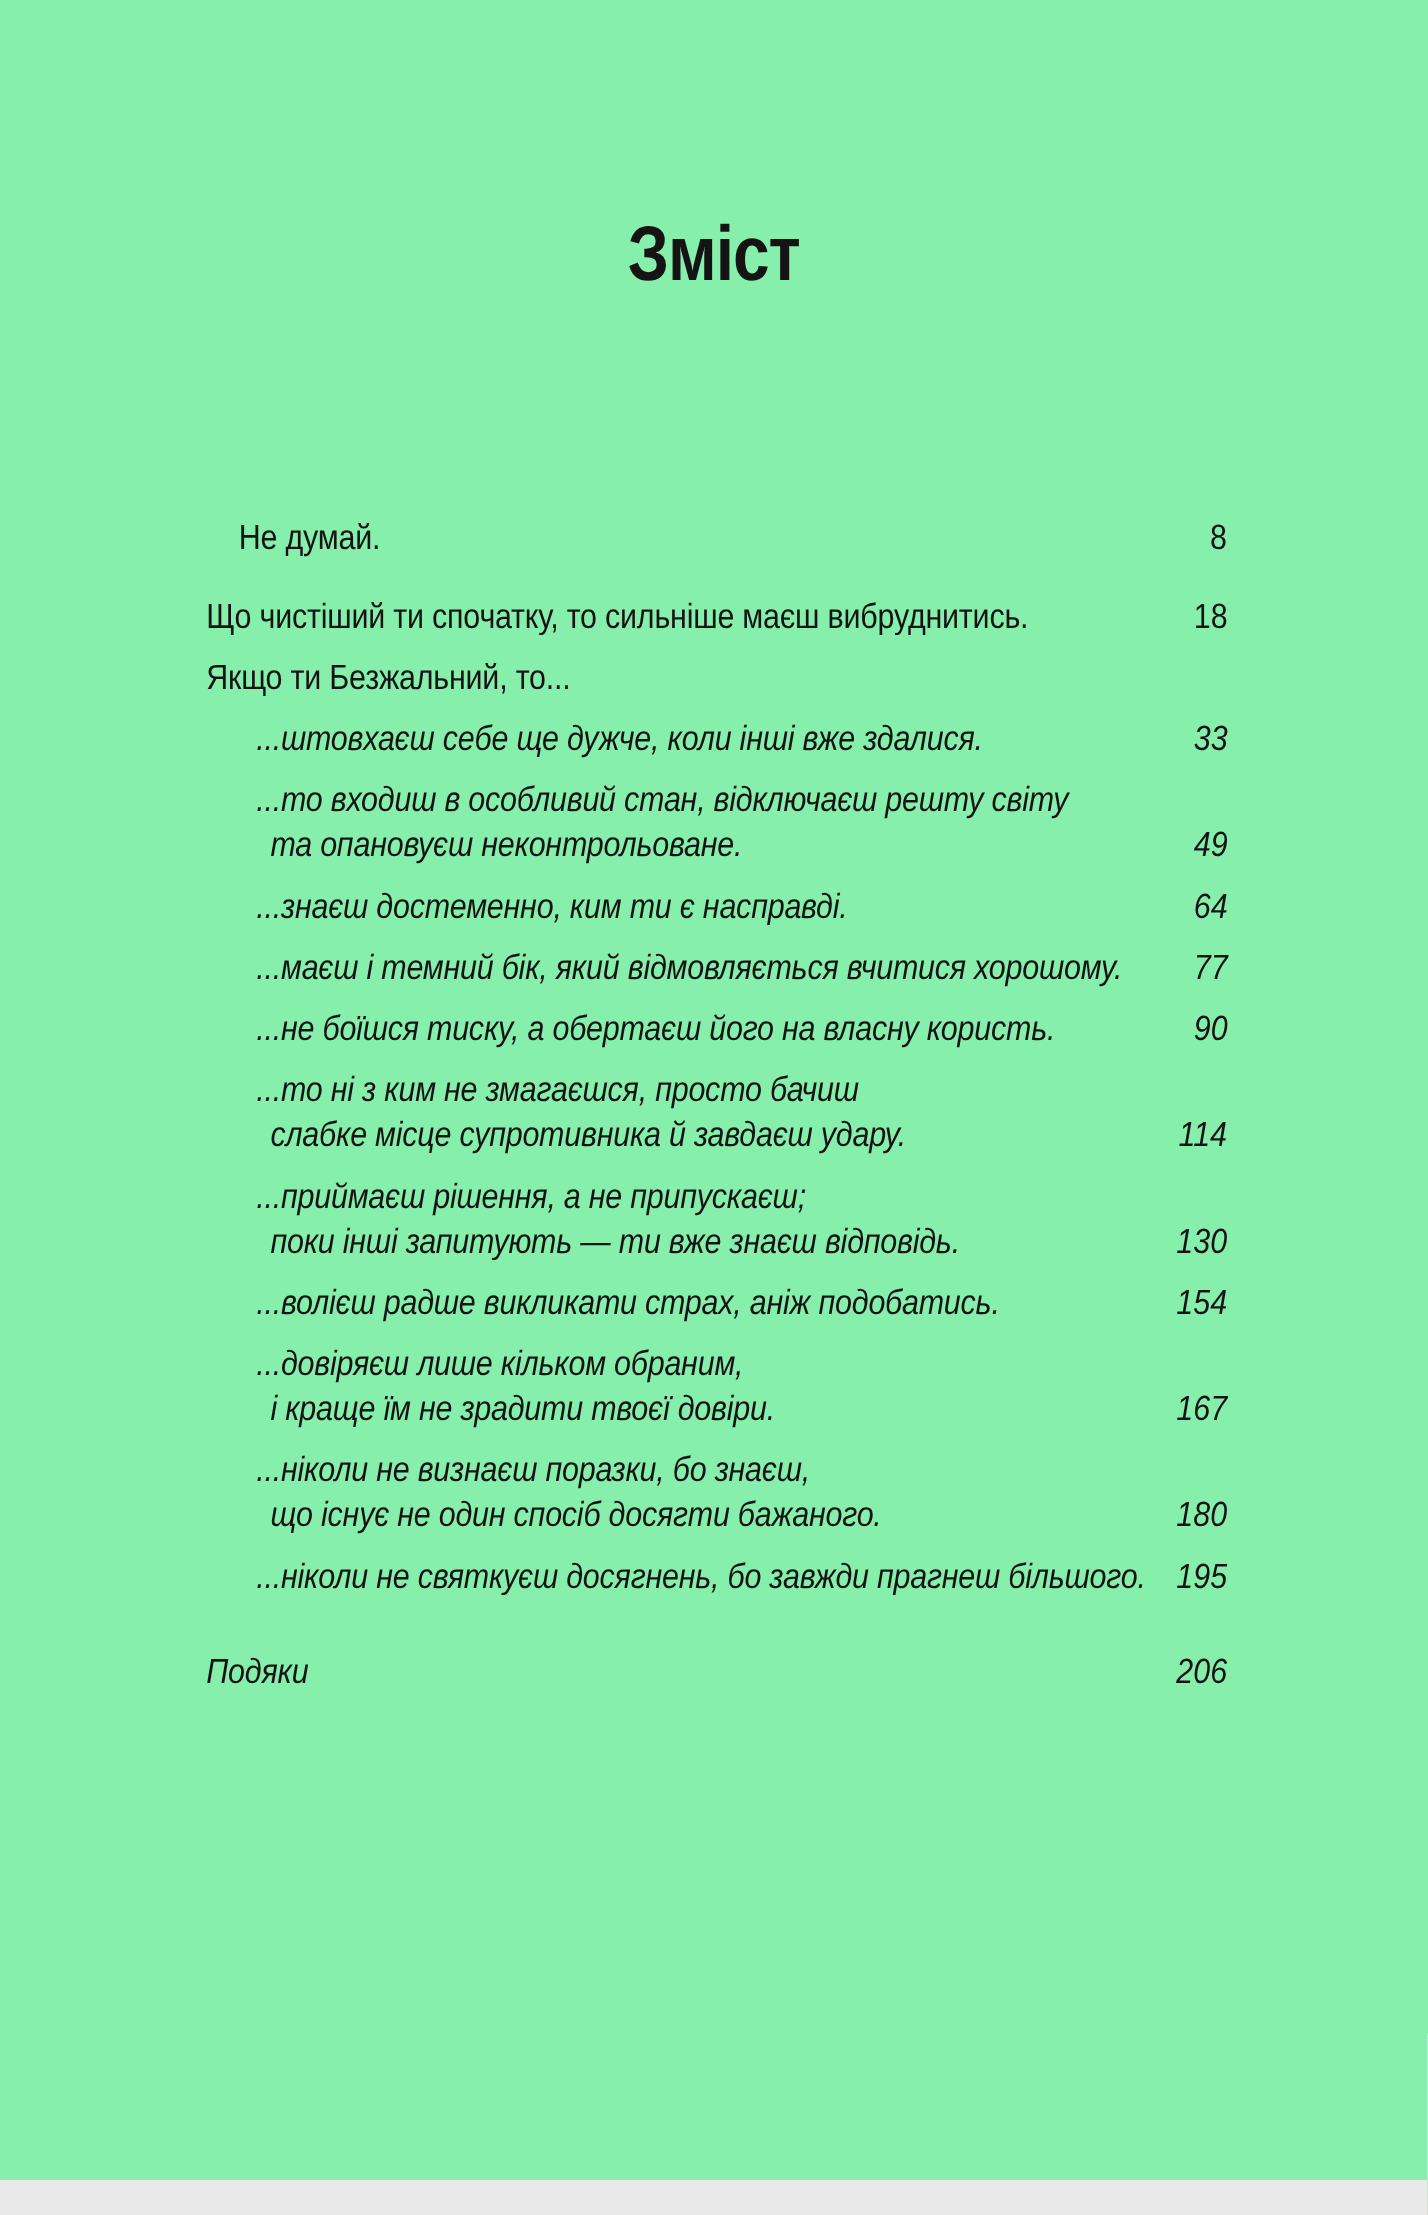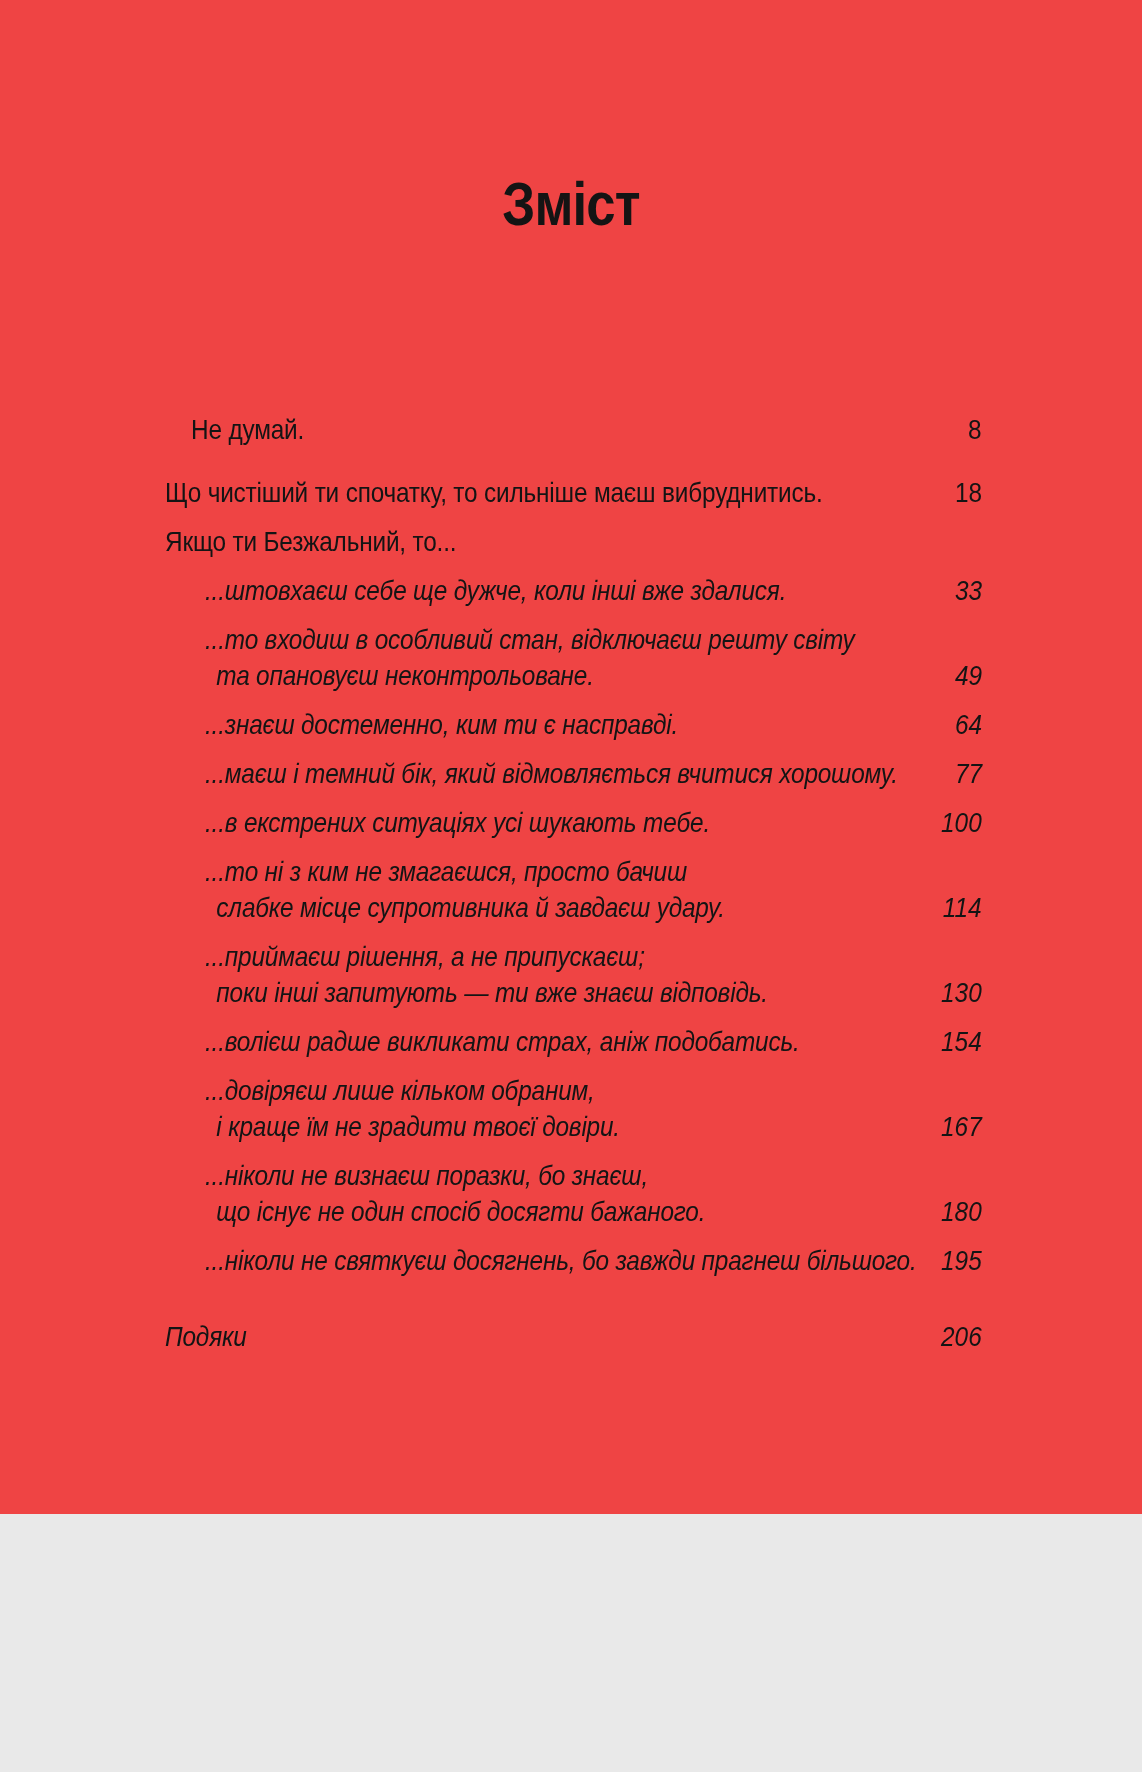--- a/index.html
+++ b/index.html
@@ -3,23 +3,23 @@
 <meta charset="utf-8">
 <style>
   html, body {
     margin: 0;
     padding: 0;
     background: #e9e9e9;
   }
   .page {
     position: relative;
     width: 1142px;
-    height: 1514px;
+    height: 1744px;
     margin: 0 auto;
-    background: #ef4444;
+    background: #86efac;
     overflow: hidden;
     font-family: "Liberation Sans", sans-serif;
     color: #141414;
   }
   .page-title {
     margin-top: 168px;
     line-height: 72px;
     font-size: 62px;
     font-weight: bold;
     text-align: center;
@@ -106,23 +106,23 @@
     <div class="num">64</div>
   </div>
       <div class="entry sub">
     <div class="lines">
           <div class="line">...маєш і темний бік, який відмовляється вчитися хорошому.</div>
         </div>
     <div class="num">77</div>
   </div>
       <div class="entry sub">
     <div class="lines">
-          <div class="line">...в екстрених ситуаціях усі шукають тебе.</div>
+          <div class="line">...не боїшся тиску, а обертаєш його на власну користь.</div>
         </div>
-    <div class="num">100</div>
+    <div class="num">90</div>
   </div>
       <div class="entry sub">
     <div class="lines">
           <div class="line">...то ні з ким не змагаєшся, просто бачиш</div>
           <div class="line cont">слабке місце супротивника й завдаєш удару.</div>
         </div>
     <div class="num">114</div>
   </div>
       <div class="entry sub">
     <div class="lines">

